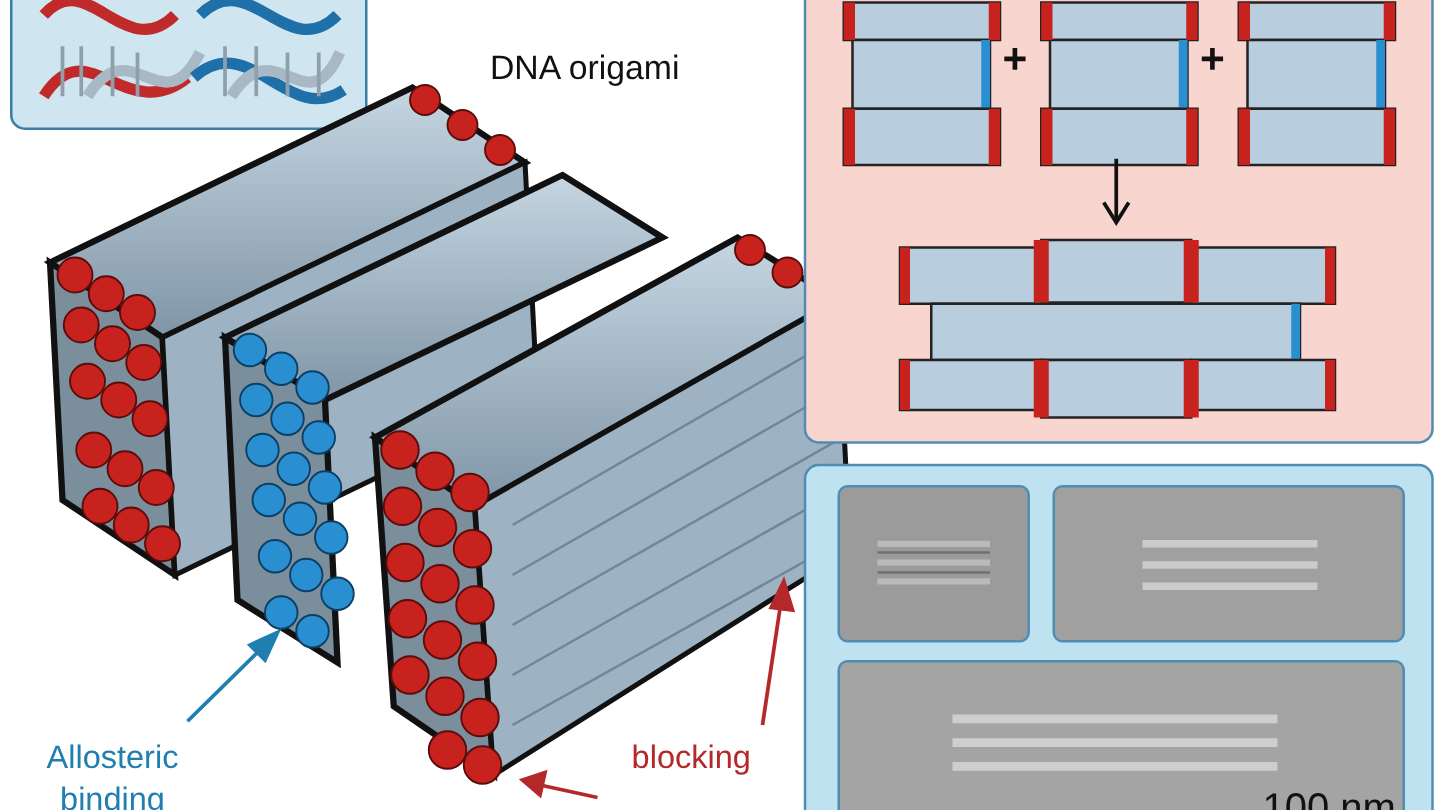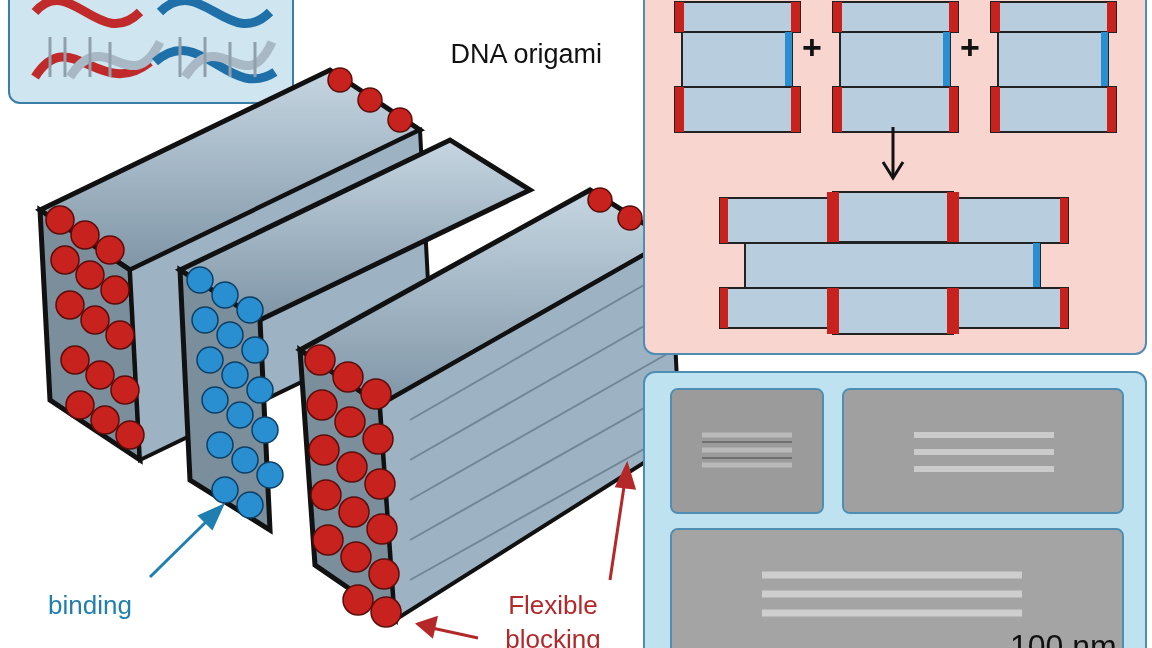--- a/index.html
+++ b/index.html
@@ -1,21 +1,21 @@
 <!DOCTYPE html>
 <html><head>
 <meta charset="utf-8">
 <style>
   html,body{margin:0;padding:0;}
   body{width:1152px;height:648px;overflow:hidden;background:#ffffff;position:relative;font-family:"Liberation Sans",sans-serif;}
   .abs{position:absolute;}
   
   .dna-panel{left:8px;top:-20px;width:282px;height:120px;background:#cfe6f1;border:2px solid #3b7ea6;border-radius:12px;overflow:hidden;}
   
-  .title{left:392px;top:36px;width:210px;text-align:right;font-size:27px;color:#111;line-height:36px;}
+  .title{left:392px;top:36px;width:210px;text-align:left;font-size:27px;color:#111;line-height:36px;}
   .title .it{font-style:italic;}
   
   .pink-panel{left:643px;top:-20px;width:500px;height:371px;background:#f9d5d0;border:2px solid #4f8db3;border-radius:12px;}
   
   .tem-panel{left:643px;top:371px;width:500px;height:300px;background:#bfe2f1;border:2px solid #4f8db3;border-radius:12px;}
   .tem{background:#9a9a9a;border:2px solid #4f8db3;border-radius:8px;overflow:hidden;}
   .tem1{left:670px;top:388px;width:150px;height:122px;}
   .tem2{left:842px;top:388px;width:278px;height:122px;}
   .tem3{left:670px;top:528px;width:450px;height:140px;}
   .scale{left:1010px;top:628px;font-size:32px;color:#111;}
@@ -257,18 +257,18 @@
     <line x1="610" y1="580" x2="625" y2="480"></line>
     <polygon points="627,465 617,486 634,488"></polygon>
   </g>
   <g stroke="#b5282a" stroke-width="3" fill="#b5282a">
     <line x1="478" y1="638" x2="432" y2="628"></line>
     <polygon points="418,624 436,618 432,636"></polygon>
   </g>
 </svg>
 
 <div class="abs label-blue" style="left:10px;top:588px;width:160px;">
+  <div>Allosteric</div>
   <div>binding</div>
 </div>
 <div class="abs label-red" style="left:478px;top:588px;width:150px;">
-  <div>Flexible</div>
   <div>blocking</div>
 </div>
 
 </body></html>

